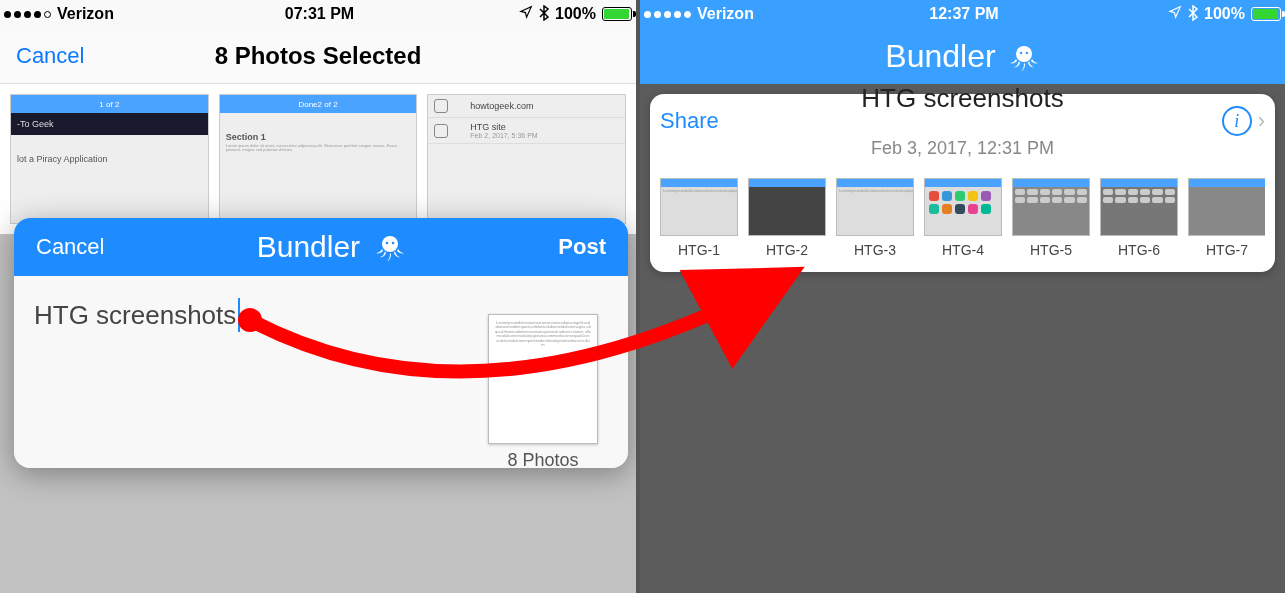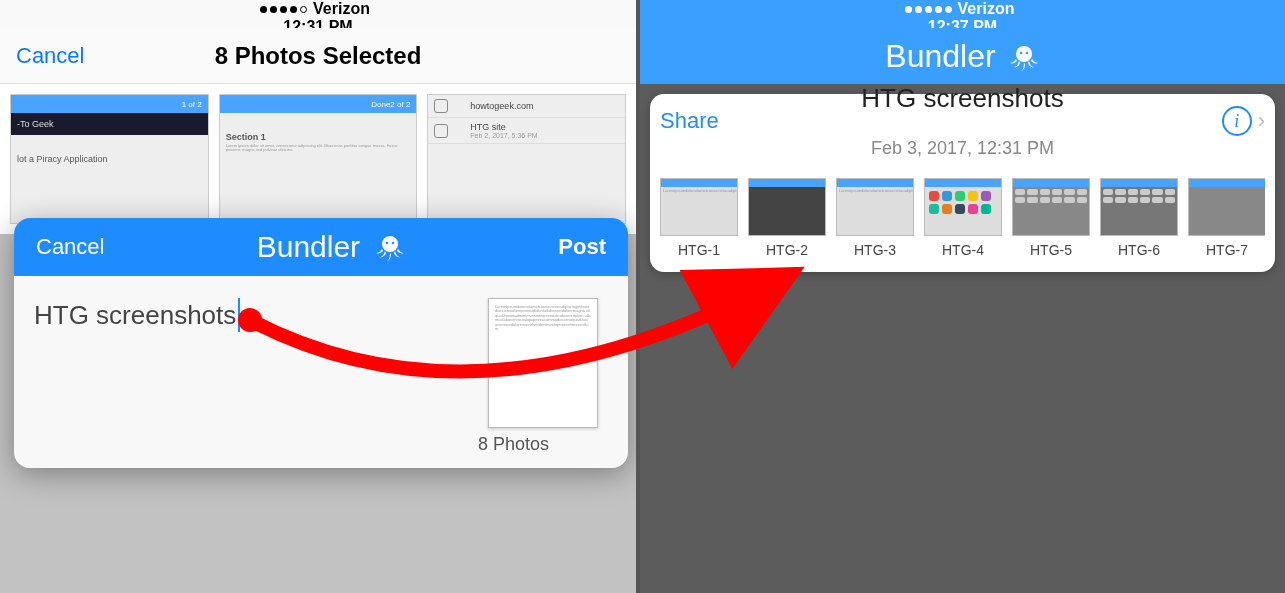--- a/index.html
+++ b/index.html
@@ -21,27 +21,26 @@
   .panel.right { flex: 1; background: #5c5c5c; }
   .dimmer {
     position: absolute; inset:0;
     background: rgba(80,80,80,0.35);
     pointer-events: none;
   }
   
   .statusbar {
     height: 28px;
     display:flex; align-items:center; justify-content:space-between;
-    padding: 0 23px;
+    padding: 0 4px;
     font-size: 16px; font-weight:600;
     color:#000;
     background:#f9f9f9;
     position:relative;
     z-index:2;
-    flex-direction:column;
   }
   .statusbar.blue { background:#3aa0ff; color:#fff; }
   .sb-left, .sb-right { display:flex; align-items:center; gap:6px; }
   .dots { display:flex; gap:3px; }
   .dot { width:7px;height:7px;border-radius:50%; background:#000; }
   .dot.empty{ background:transparent; border:1px solid #000;}
   .statusbar.blue .dot{background:#fff;}
   .statusbar.blue .dot.empty{border-color:#fff;}
   .navbar {
     height:56px;
@@ -68,21 +67,21 @@
     flex:1; height:130px;
     background:#eee;
     border:1px solid #ccc;
     font-size:9px;
     overflow:hidden;
     position:relative;
   }
   .pg-head{
     background:#4aa3ff;color:#fff;
     height:18px; font-size:8px;
-    display:flex;align-items:center;justify-content:flex-end;
+    display:flex;align-items:center;justify-content:center;
     padding:0 6px;
   }
   .pg-body{ padding:6px; color:#555; line-height:1.3;margin-top:13px;}
   .pg-dark{ background:#1a1a2e;color:#ddd; height:22px;
     display:flex;align-items:center;padding:0 6px;}
   .pg-row{ display:flex;align-items:center;gap:22px;
     border-bottom:1px solid #ddd; padding:4px 6px;color:#444;}
   .pg-row .ico{width:14px;height:14px;border:1px solid #888;border-radius:3px;}
   
   .modal{
@@ -112,21 +111,21 @@
   }
   .compose-text{
     flex:1; font-size:26px; color:#444;
     display:flex;align-items:center;
   }
   .caret{
     display:inline-block;width:2px;height:34px;
     background:#1e8bff;margin-left:2px;
   }
   .attach{
-    width:130px; 
+    width:130px; text-align:center;margin-top:16px;
   }
   .attach .thumb{
     width:110px;height:130px;background:#fff;
     border:1px solid #bbb; margin:0 auto 6px auto;
     font-size:4px; color:#888; padding:6px;
     line-height:1.2; overflow:hidden;
     box-shadow:0 1px 3px rgba(0,0,0,0.2);
   }
   .attach .cap{font-size:18px;color:#555;}
   
@@ -213,21 +212,21 @@
           <span class="dot"></span>
           <span class="dot empty"></span>
       </span>
       <span>Verizon</span>
       <span>
         <svg viewBox="0 0 24 18" fill="currentColor">
             <path d="M12 18l-3-4c1-1 2-1.5 3-1.5s2 .5 3 1.5l-3 4zm-6-8c2-2 4-3 6-3s4 1 6 3l-2 2c-1.3-1.3-2.7-2-4-2s-2.7.7-4 2l-2-2zm-3-4c3-3 6-4 9-4s6 1 9 4l-2 2c-2.3-2.3-4.7-3.5-7-3.5S7.3 5.7 5 8l-2-2z"></path>
           </svg>
       </span>
     </div>
-    <div>12:31 PM</div>
+    <div>07:31 PM</div>
     <div class="sb-right">
       <span>
         <svg class="locsvg" viewBox="0 0 24 24" fill="none" stroke="currentColor" stroke-width="2">
             <path d="M3 11l18-8-8 18-2-8-8-2z"></path>
           </svg>
       </span>
       <span class="bluetooth">
         <svg width="10" height="16" viewBox="0 0 10 16" fill="none" stroke="currentColor" stroke-width="1.5">
             <path d="M1 4l8 8-4 3V1l4 3-8 8"></path>
           </svg>

